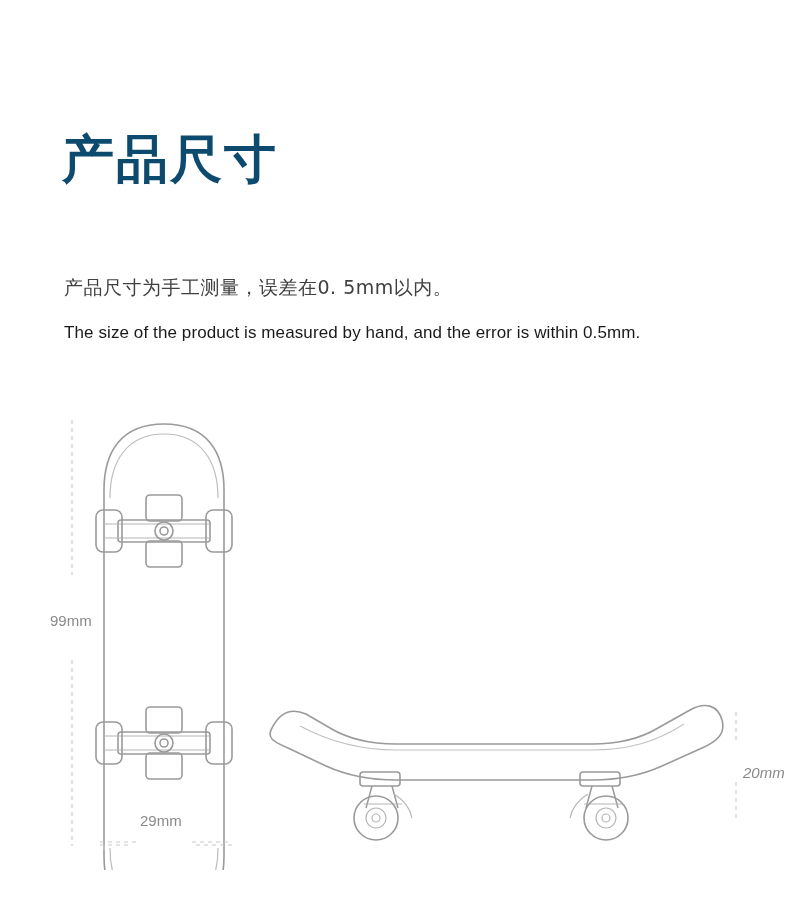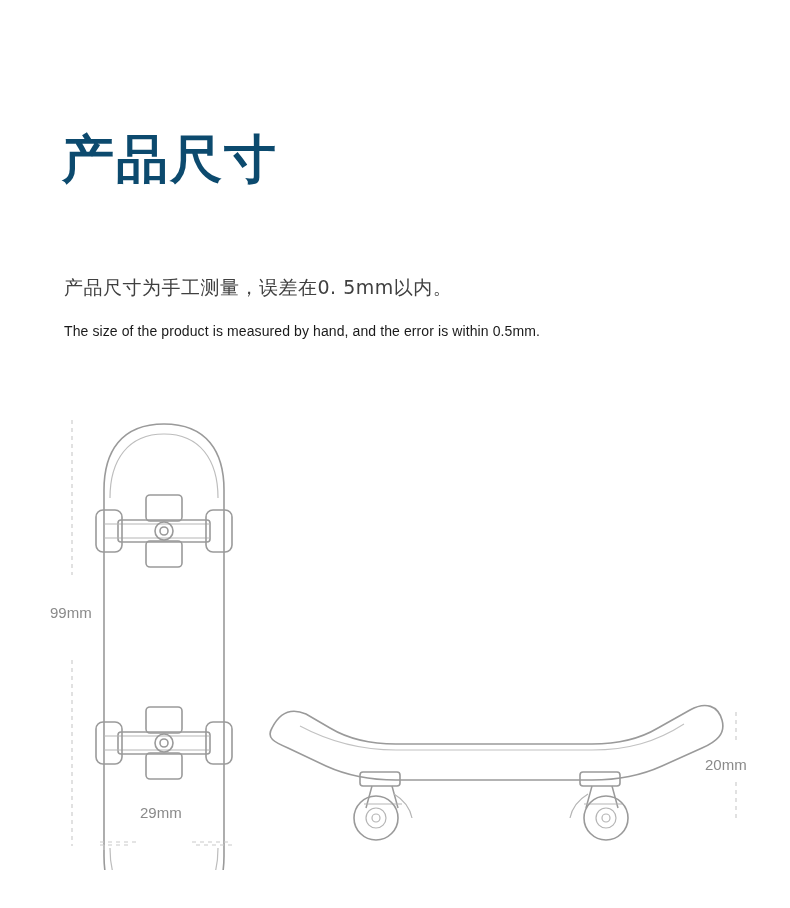--- a/index.html
+++ b/index.html
@@ -51,43 +51,44 @@
     color: #404040;
     letter-spacing: 0.5px;
     font-family: "DejaVu Sans", "Liberation Sans", sans-serif;
     margin-top: 10px;
   }
 
   .note-en {
     position: absolute;
     left: 64px;
     top: 323px;
-    font-size: 14px;
+    font-size: 17px;
     color: #1a1a1a;
     letter-spacing: 0.1px;
   }
 
   .diagram {
     position: absolute;
     left: 0;
     top: 390px;
     width: 790px;
     height: 480px;
   }
 
   .dim-label {
     position: absolute;
     font-size: 15px;
     color: #8a8a8a;
     font-family: "Liberation Sans", sans-serif;
     white-space: nowrap;
+    margin-top: 8px;
   }
   .dim-height { left: 50px; top: 604px; }
   .dim-width  { left: 140px; top: 804px; }
-  .dim-thick  { left: 705px; top: 756px; }
+  .dim-thick  { left: 743px; top: 756px; font-style: italic; }
 
   svg { display: block; }
 </style>
 </head>
 <body>
 
 <div class="page">
 
   <div class="title-cn">产品尺寸</div>
   <div class="note-cn">产品尺寸为手工测量，误差在0. 5mm以内。</div>

